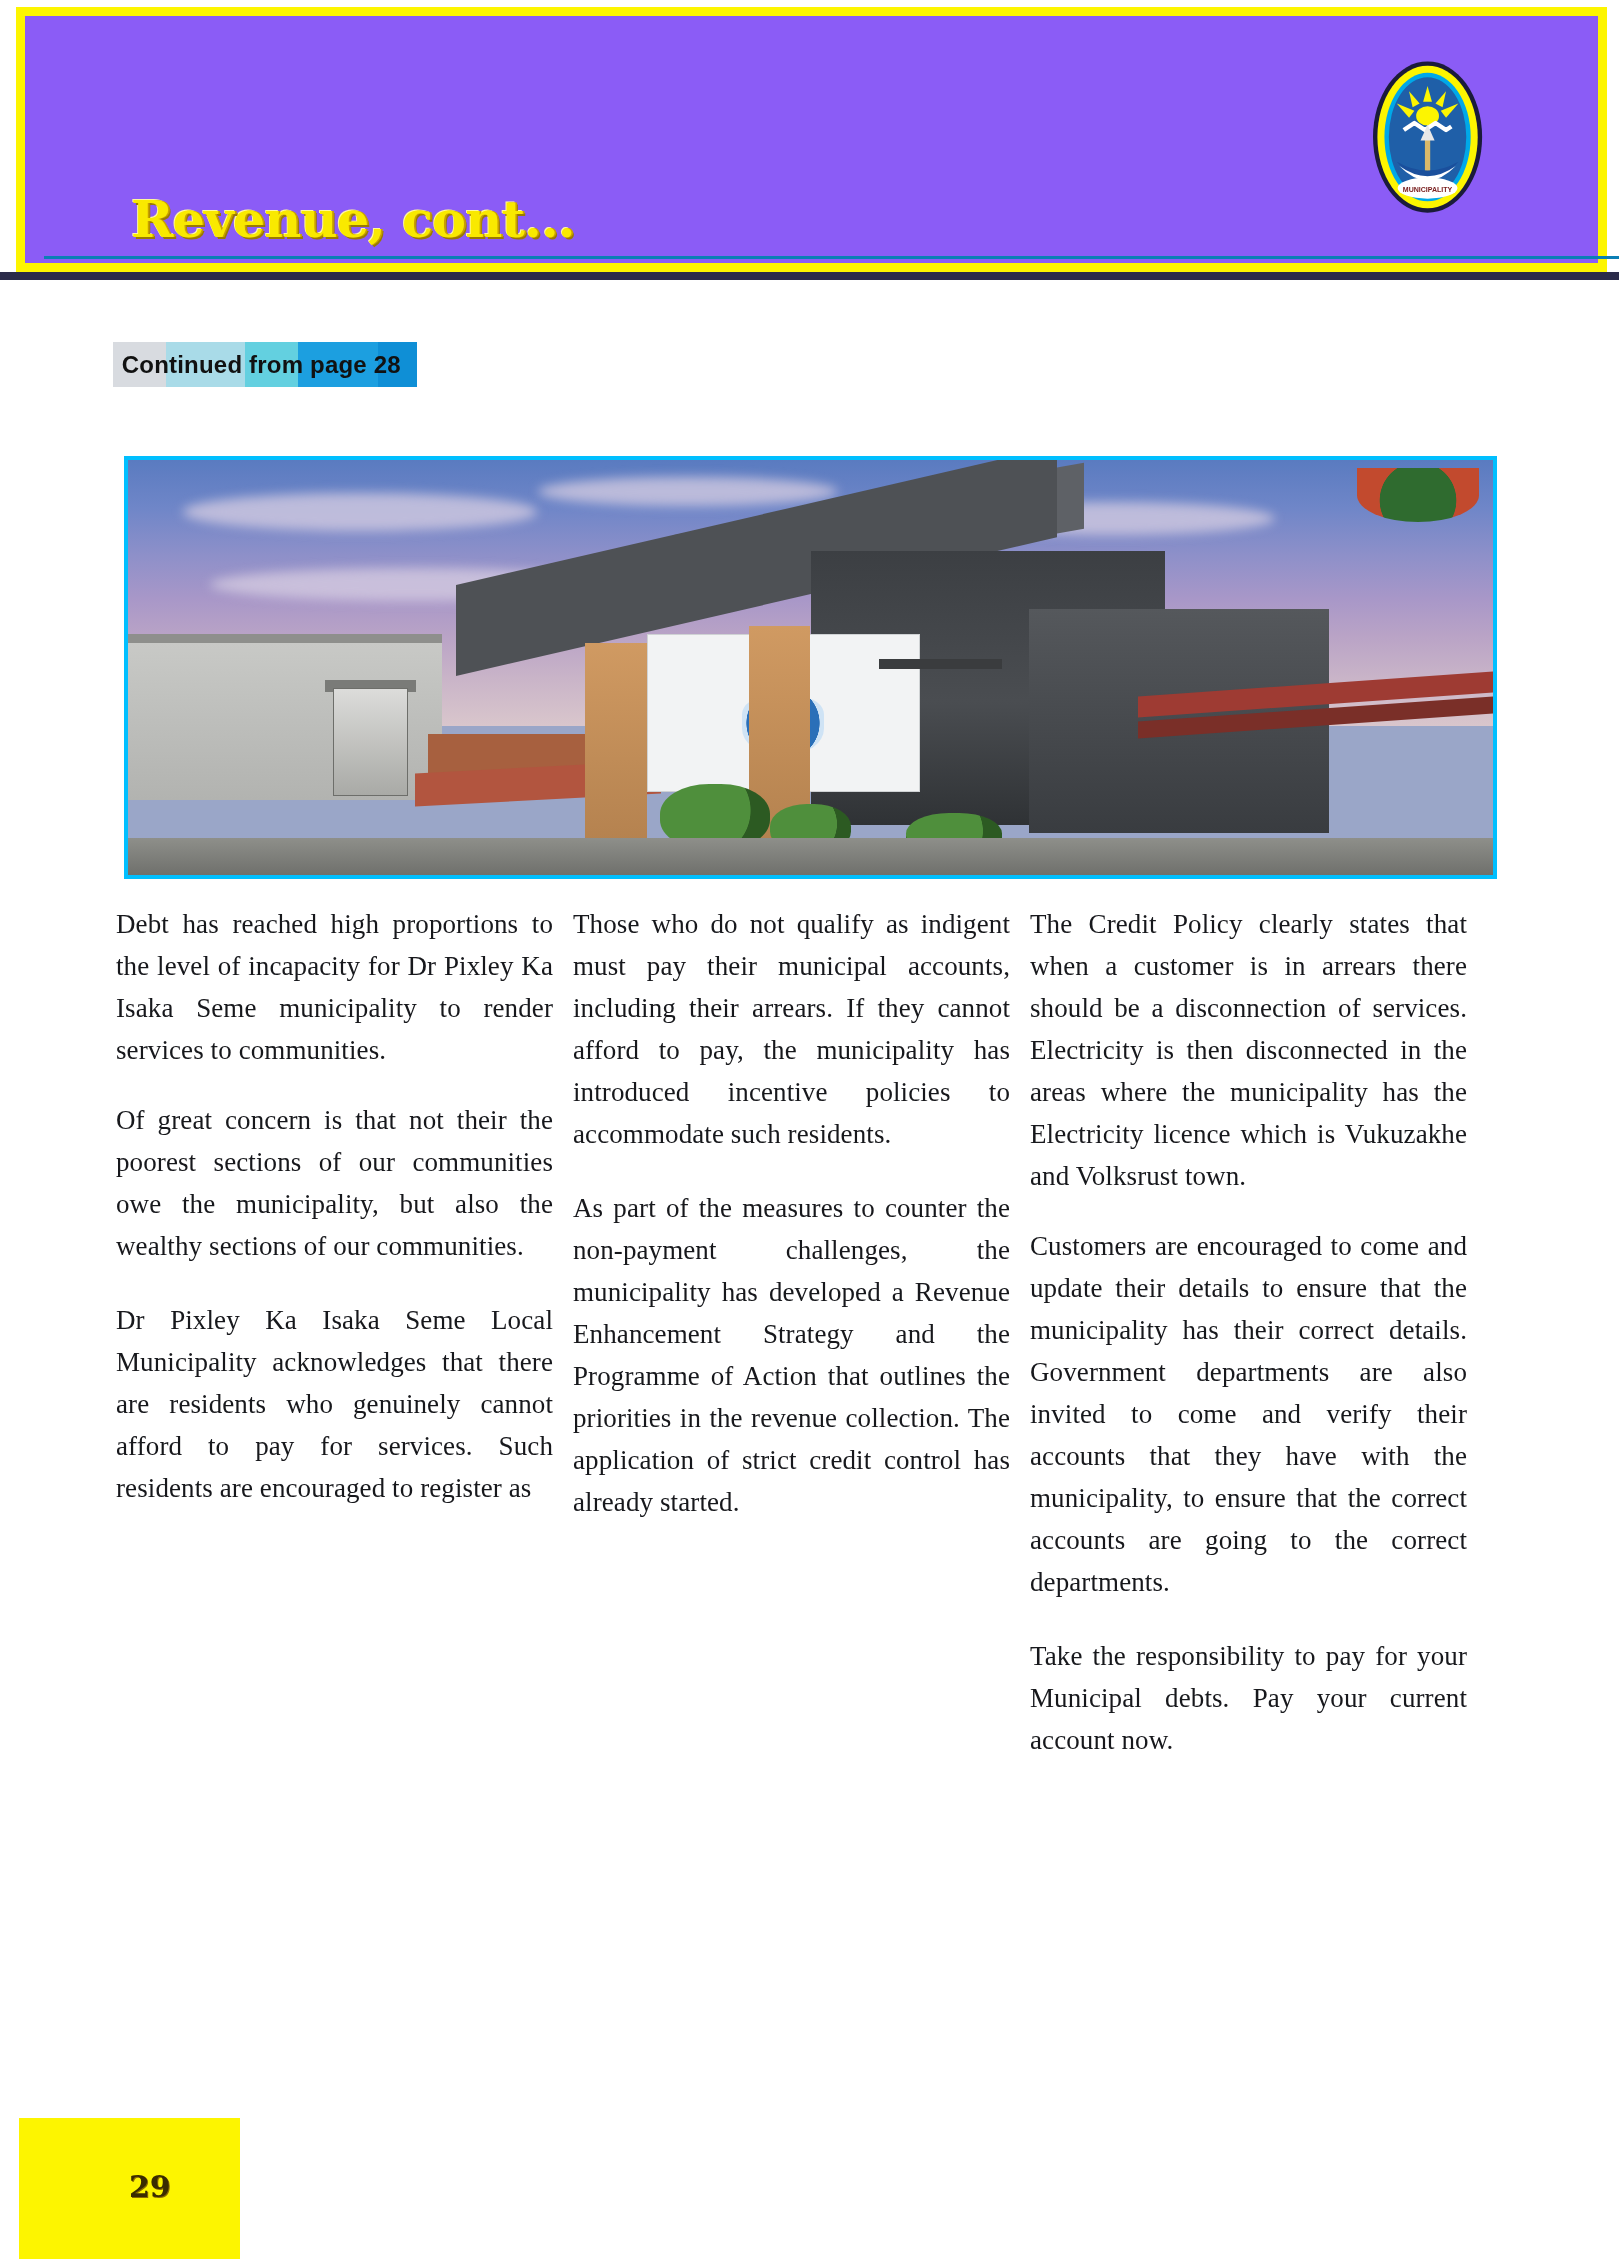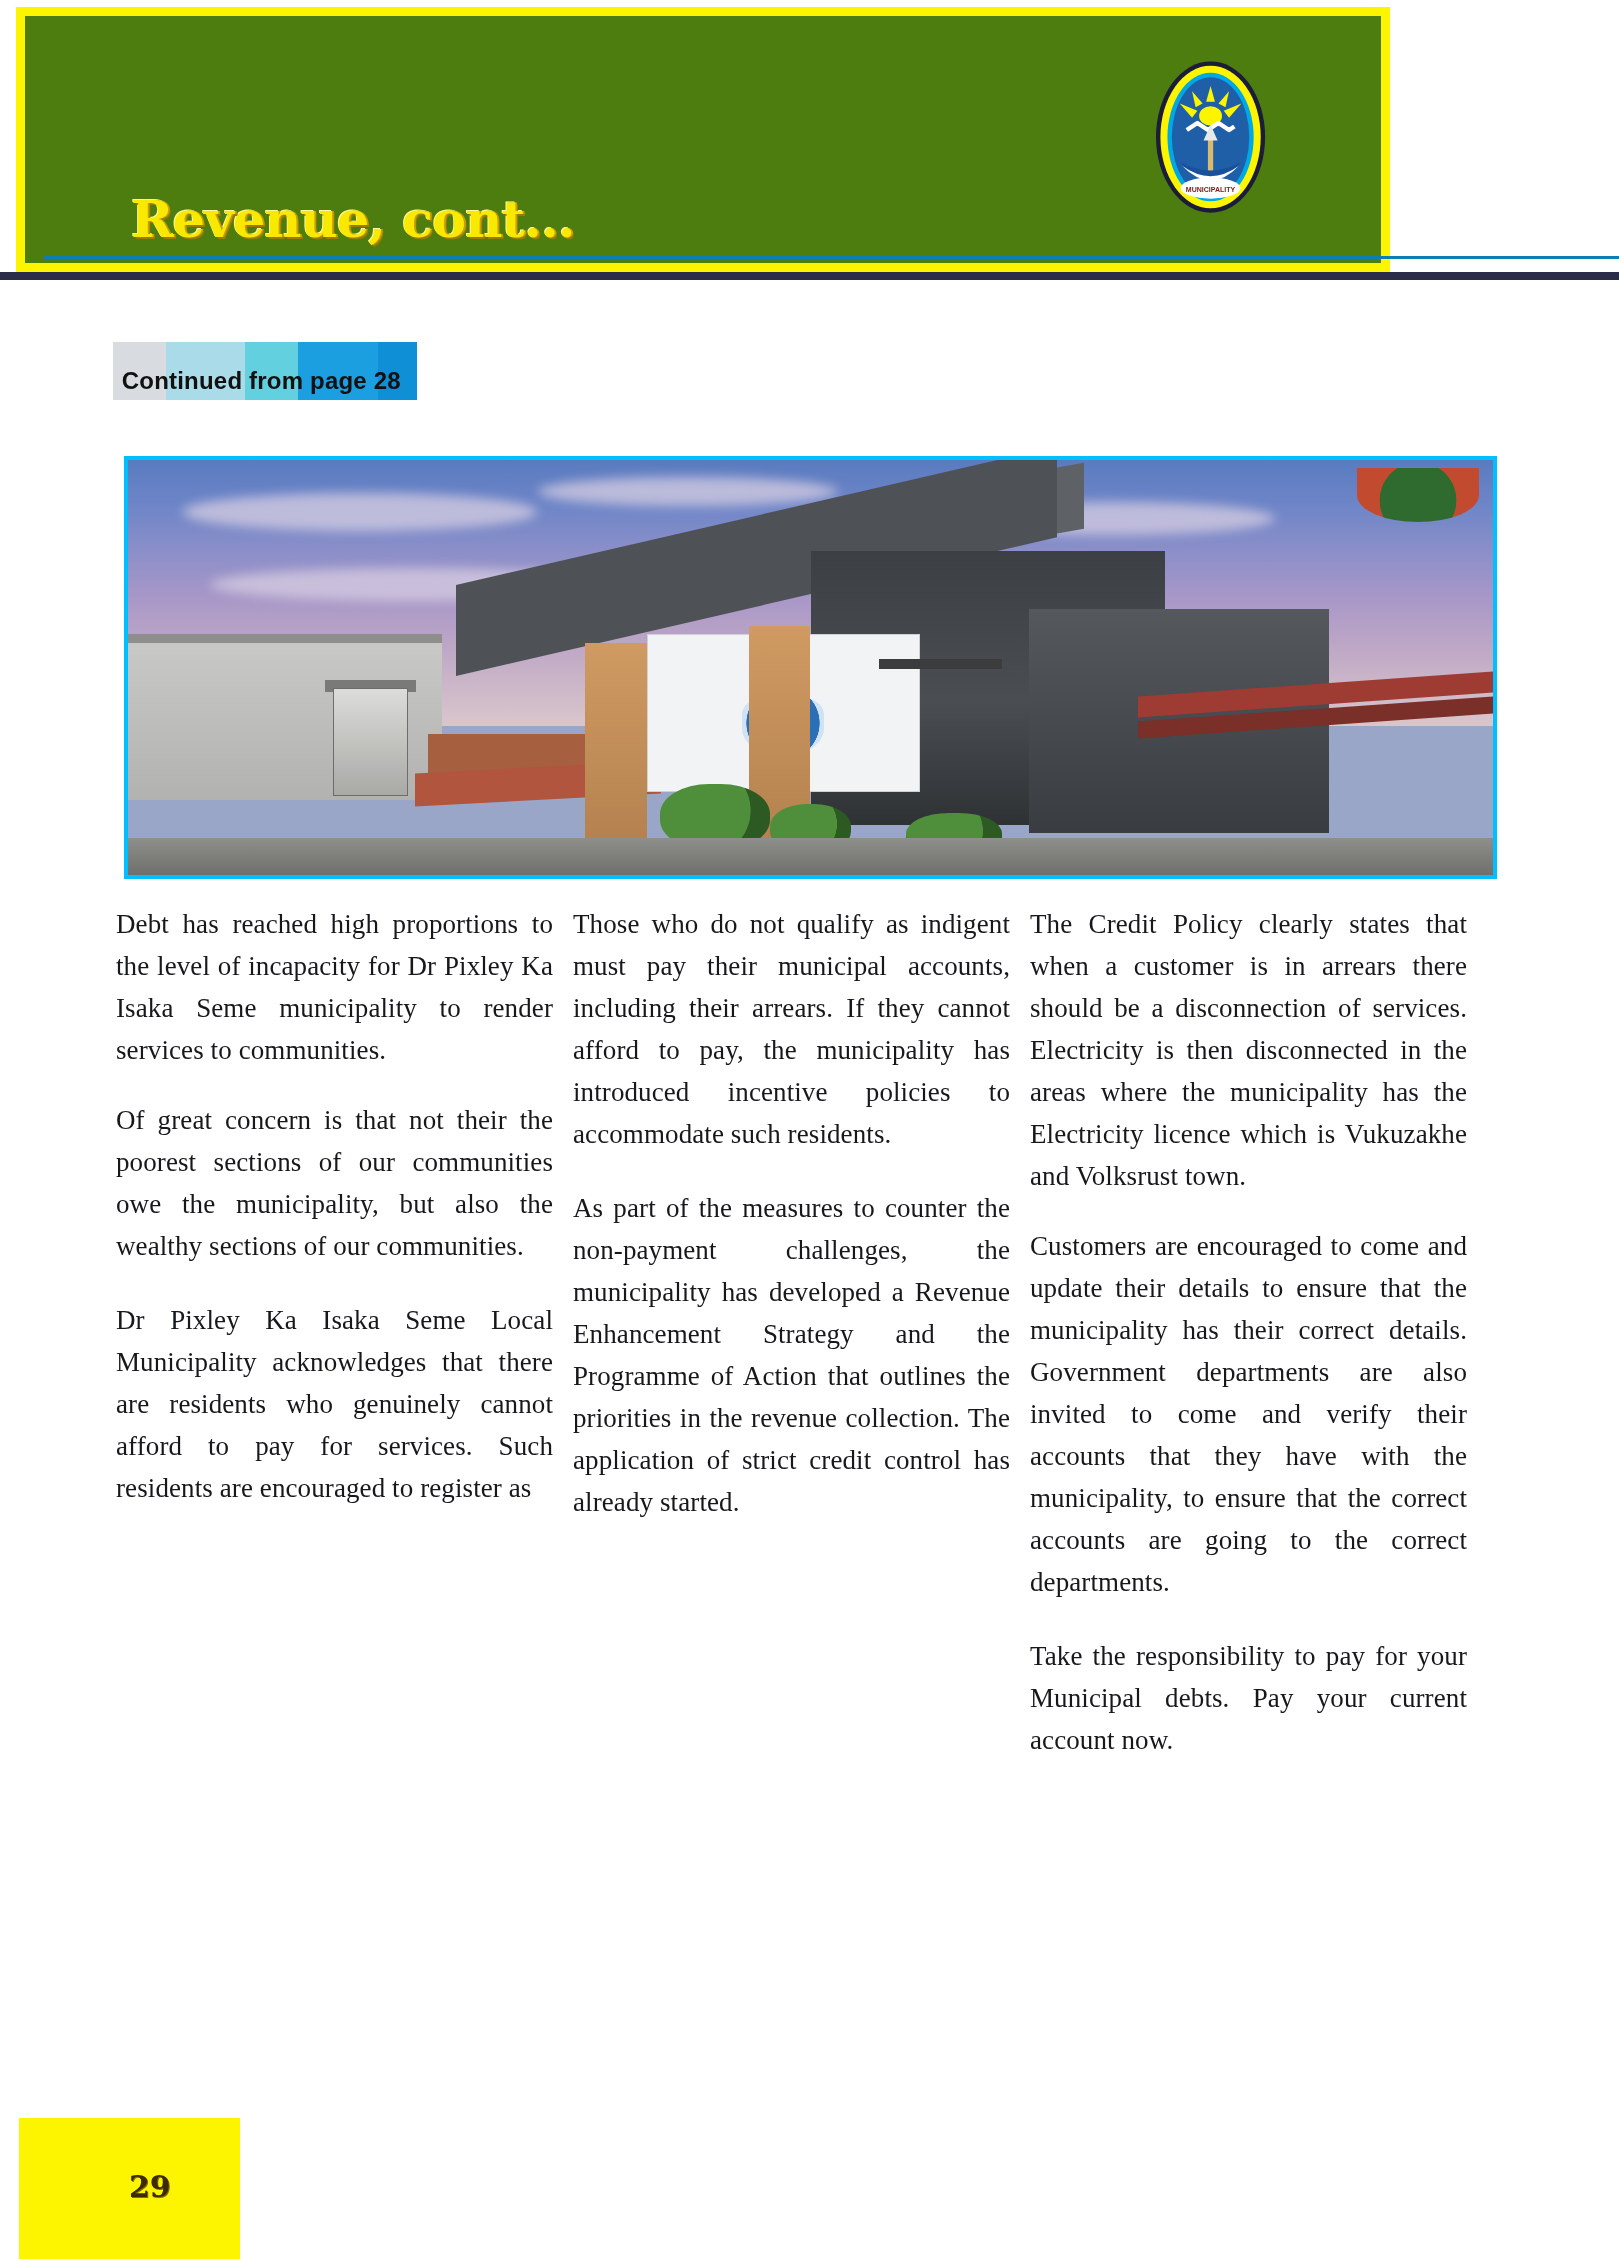--- a/index.html
+++ b/index.html
@@ -17,23 +17,23 @@
     height: 2259px;
     background: #ffffff;
     overflow: hidden;
   }
 
   
   .header-banner {
     position: absolute;
     left: 16px;
     top: 7px;
-    width: 1374px;
+    width: 1591px;
     height: 265px;
-    background: #4d7c0f;
+    background: #8b5cf6;
     border-top: 9.7px solid #fdf500;
     border-left: 9.7px solid #fdf500;
     border-right: 9.7px solid #fdf500;
     border-bottom: 9.7px solid #fdf500;
   }
   .header-underline-dark {
     position: absolute;
     left: 0px;
     top: 272px;
     width: 1620px;
@@ -73,24 +73,24 @@
     top: 40px;
     width: 154px;
     height: 163px;
   }
 
   
   .continued-wrap {
     position: absolute;
     left: 113px;
     top: 342px;
-    height: 58px;
+    height: 45px;
     padding: 5.3px 16px 5.3px 8.8px;
     display: flex;
-    align-items: flex-end;
+    align-items: center;
     background: linear-gradient(90deg,
         #d8dbe0 0px, #d8dbe0 53px,
         #a9dbe8 53px, #a9dbe8 132px,
         #63d0e0 132px, #63d0e0 185px,
         #1c9fe0 185px, #1c9fe0 265px,
         #0f8fd6 265px, #0f8fd6 100%);
   }
   .continued-text {
     font-family: "Liberation Sans", sans-serif;
     font-weight: bold;

